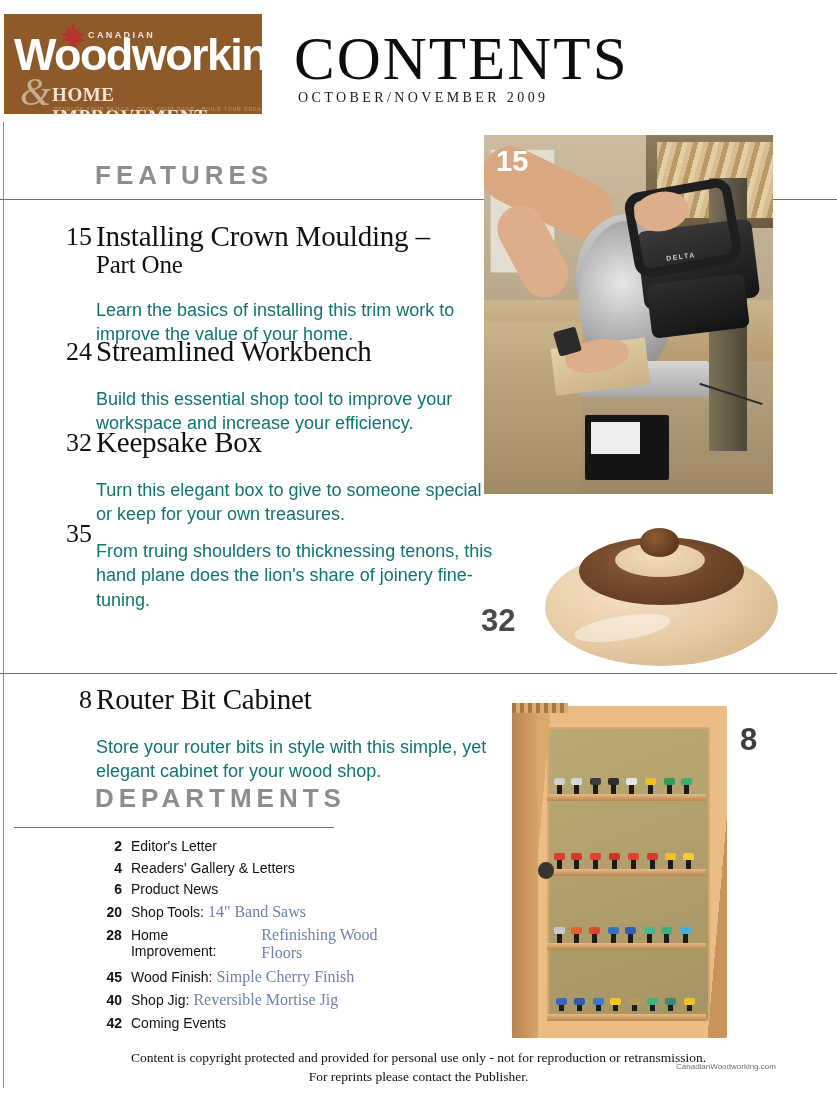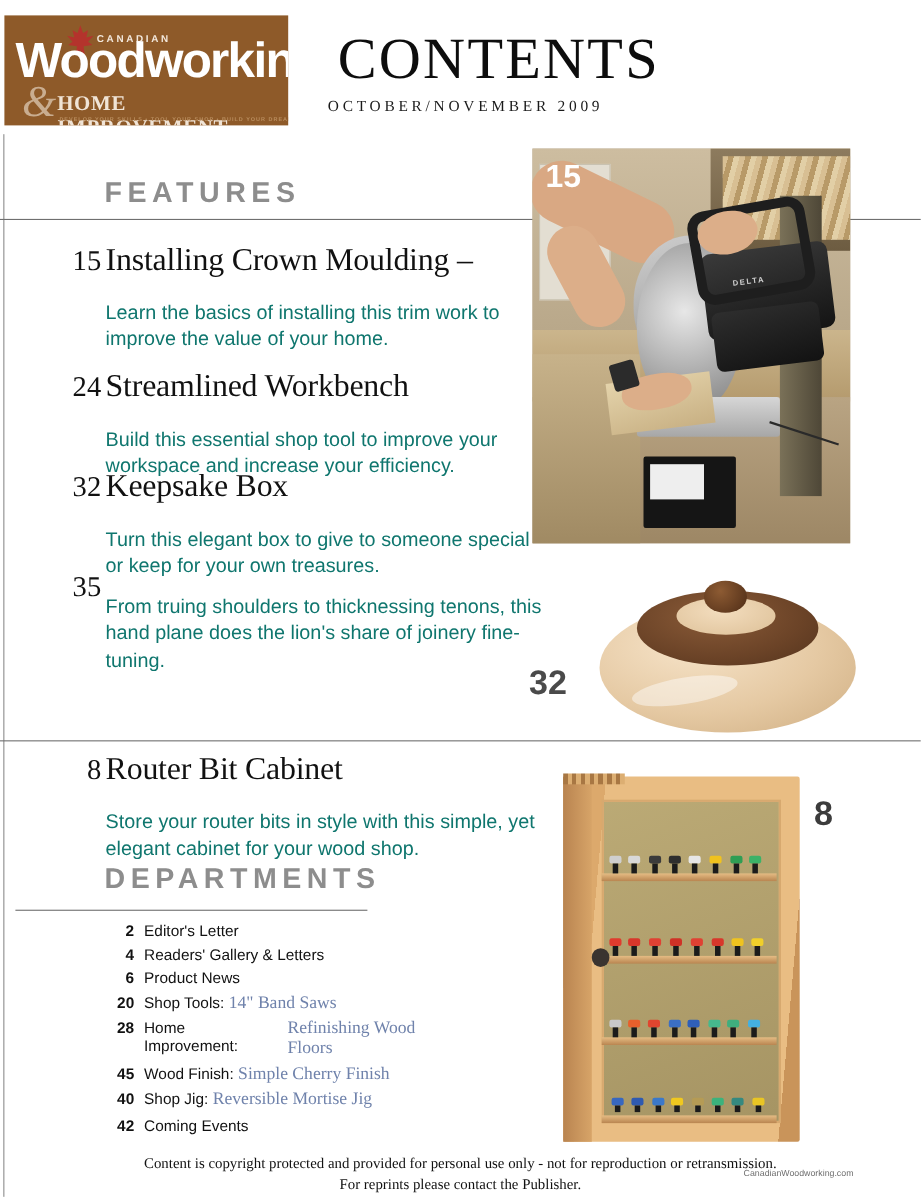--- a/index.html
+++ b/index.html
@@ -16,21 +16,21 @@
   
   .masthead{position:absolute;left:4px;top:14px;width:258px;height:100px;background:#8e5a29;overflow:hidden;}
   .leaf{position:absolute;left:56px;top:8px;width:26px;height:30px;}
   .logo-canadian{position:absolute;left:84px;top:16px;color:#f3e8dc;font-size:9px;letter-spacing:2.4px;font-weight:700;}
   .logo-main{position:absolute;left:10px;top:18px;color:#ffffff;font-size:45px;font-weight:700;letter-spacing:-1.6px;line-height:1;}
   .logo-amp{position:absolute;left:16px;top:58px;color:#c9ad90;font-size:40px;font-family:"Liberation Serif",serif;font-style:italic;line-height:1;}
   .logo-home{position:absolute;left:48px;top:70px;color:#f0e4d6;font-size:19px;font-weight:700;letter-spacing:0.6px;font-family:"Liberation Serif",serif;}
   .logo-tag{position:absolute;left:50px;top:92px;color:#b98d5e;font-size:5px;letter-spacing:0.9px;font-weight:700;white-space:nowrap;}
 
   
-  .title{position:absolute;left:294px;top:28px;font-family:"Liberation Serif",serif;font-size:53px;letter-spacing:2px;color:#0d0d0d;line-height:1;margin-left:13px;}
+  .title{position:absolute;left:294px;top:28px;font-family:"Liberation Serif",serif;font-size:61px;letter-spacing:2px;color:#0d0d0d;line-height:1;}
   .subtitle{position:absolute;left:298px;top:90px;font-family:"Liberation Serif",serif;font-size:14px;letter-spacing:3.4px;color:#1a1a1a;}
 
   
   .sec-head{position:absolute;color:#8d8d8d;font-size:26px;font-weight:600;letter-spacing:5px;}
   .rule{position:absolute;height:1px;background:#6f6f6f;}
 
   
   .entry{position:absolute;}
   .entry .pg{position:absolute;left:0;top:0;width:48px;text-align:right;font-family:"Liberation Serif",serif;font-size:26px;color:#111;}
   .entry .body{position:absolute;left:52px;top:0;width:400px;}
@@ -132,20 +132,21 @@
   <div class="subtitle">OCTOBER/NOVEMBER 2009</div>
 
   <div class="sec-head" style="left:95px;top:160px;">FEATURES</div>
   <div class="rule" style="left:0;top:199px;width:837px;"></div>
 
   <div class="entry" style="left:44px;top:222px;">
     <div class="pg">15</div>
     <div class="body">
       <div class="ttl">
         <span>Installing Crown Moulding –</span>
+        <span class="sub">Part One</span>
       </div>
       <div class="desc">Learn the basics of installing this trim work to improve the value of your home.</div>
     </div>
   </div>
 
   <div class="entry" style="left:44px;top:337px;">
     <div class="pg">24</div>
     <div class="body">
       <div class="ttl">Streamlined Workbench</div>
       <div class="desc">Build this essential shop tool to improve your workspace and increase your efficiency.</div>

